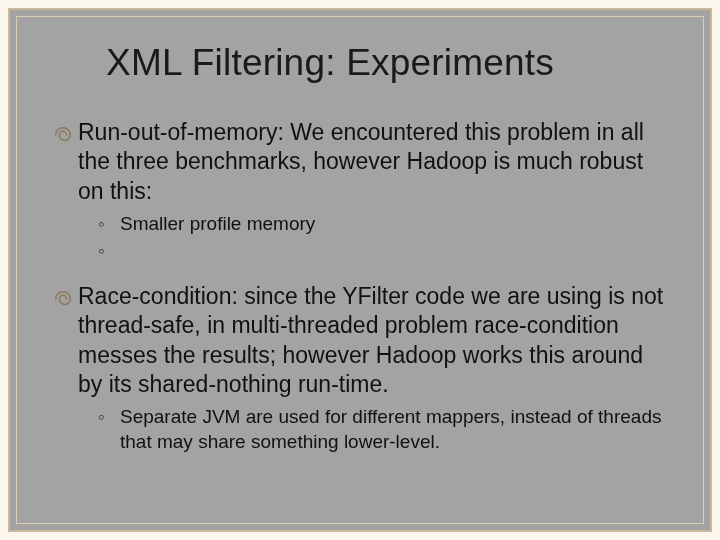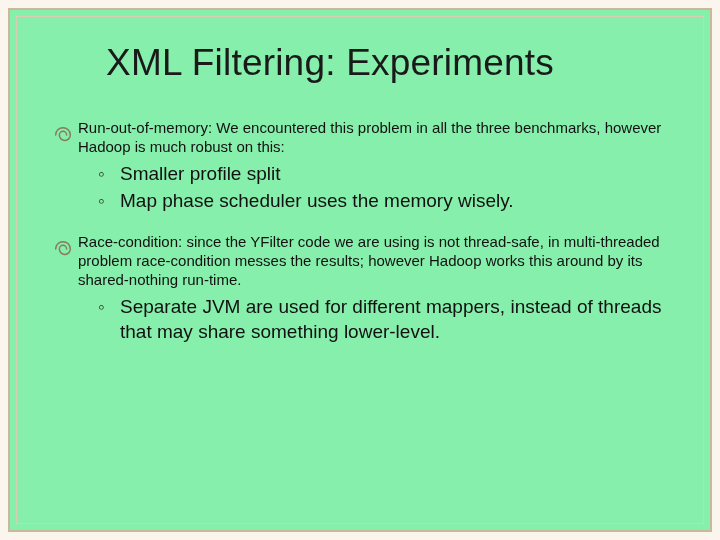--- a/index.html
+++ b/index.html
@@ -6,21 +6,21 @@
   html, body { width: 720px; height: 540px; overflow: hidden; }
   body {
     font-family: Arial, "Helvetica Neue", sans-serif;
     background: #fbf6ed;
     position: relative;
   }
   .frame {
     position: absolute;
     top: 8px; left: 8px; right: 8px; bottom: 8px;
     border: 2px solid #c9b99a;
-    background: #86efac;
+    background: #a3a3a3;
   }
   .frame::before {
     content: "";
     position: absolute;
     top: 6px; left: 6px; right: 6px; bottom: 6px;
     border: 1px solid #d9cdb3;
     pointer-events: none;
   }
   .content {
     position: absolute;
@@ -42,21 +42,21 @@
   }
   .bullet-icon {
     flex: 0 0 auto;
     width: 22px;
     height: 22px;
     margin-top: 6px;
     margin-right: 4px;
     color: #8a7a5a;
   }
   .bullet-text {
-    font-size: 15px;
+    font-size: 23px;
     line-height: 1.28;
     color: #111;
   }
   .sub-list {
     margin: 6px 0 18px 46px;
   }
   .sub-item {
     display: flex;
     align-items: flex-start;
     margin-bottom: 2px;
@@ -88,25 +88,24 @@
       <span class="bullet-icon">
         <svg viewBox="0 0 24 24" width="22" height="22">
           <path d="M4 12 A8 8 0 0 1 20 12 A6 6 0 0 1 8 12 A4 4 0 0 1 16 12" fill="none" stroke="#8a7a5a" stroke-width="1.6" stroke-linecap="round"></path>
         </svg>
       </span>
       <div class="bullet-text">Run-out-of-memory: We encountered this problem in all the three benchmarks, however Hadoop is much robust on this:</div>
     </div>
     <div class="sub-list">
       <div class="sub-item">
         <span class="sub-bullet">◦</span>
-        <span class="sub-text">Smaller profile split</span>
+        <span class="sub-text">Smaller profile memory</span>
       </div>
       <div class="sub-item">
         <span class="sub-bullet">◦</span>
-        <span class="sub-text">Map phase scheduler uses the memory wisely.</span>
       </div>
     </div>
 
     <div class="bullet-item">
       <span class="bullet-icon">
         <svg viewBox="0 0 24 24" width="22" height="22">
           <path d="M4 12 A8 8 0 0 1 20 12 A6 6 0 0 1 8 12 A4 4 0 0 1 16 12" fill="none" stroke="#8a7a5a" stroke-width="1.6" stroke-linecap="round"></path>
         </svg>
       </span>
       <div class="bullet-text">Race-condition: since the YFilter code we are using is not thread-safe, in multi-threaded problem race-condition messes the results; however Hadoop works this around by its shared-nothing run-time.</div>

